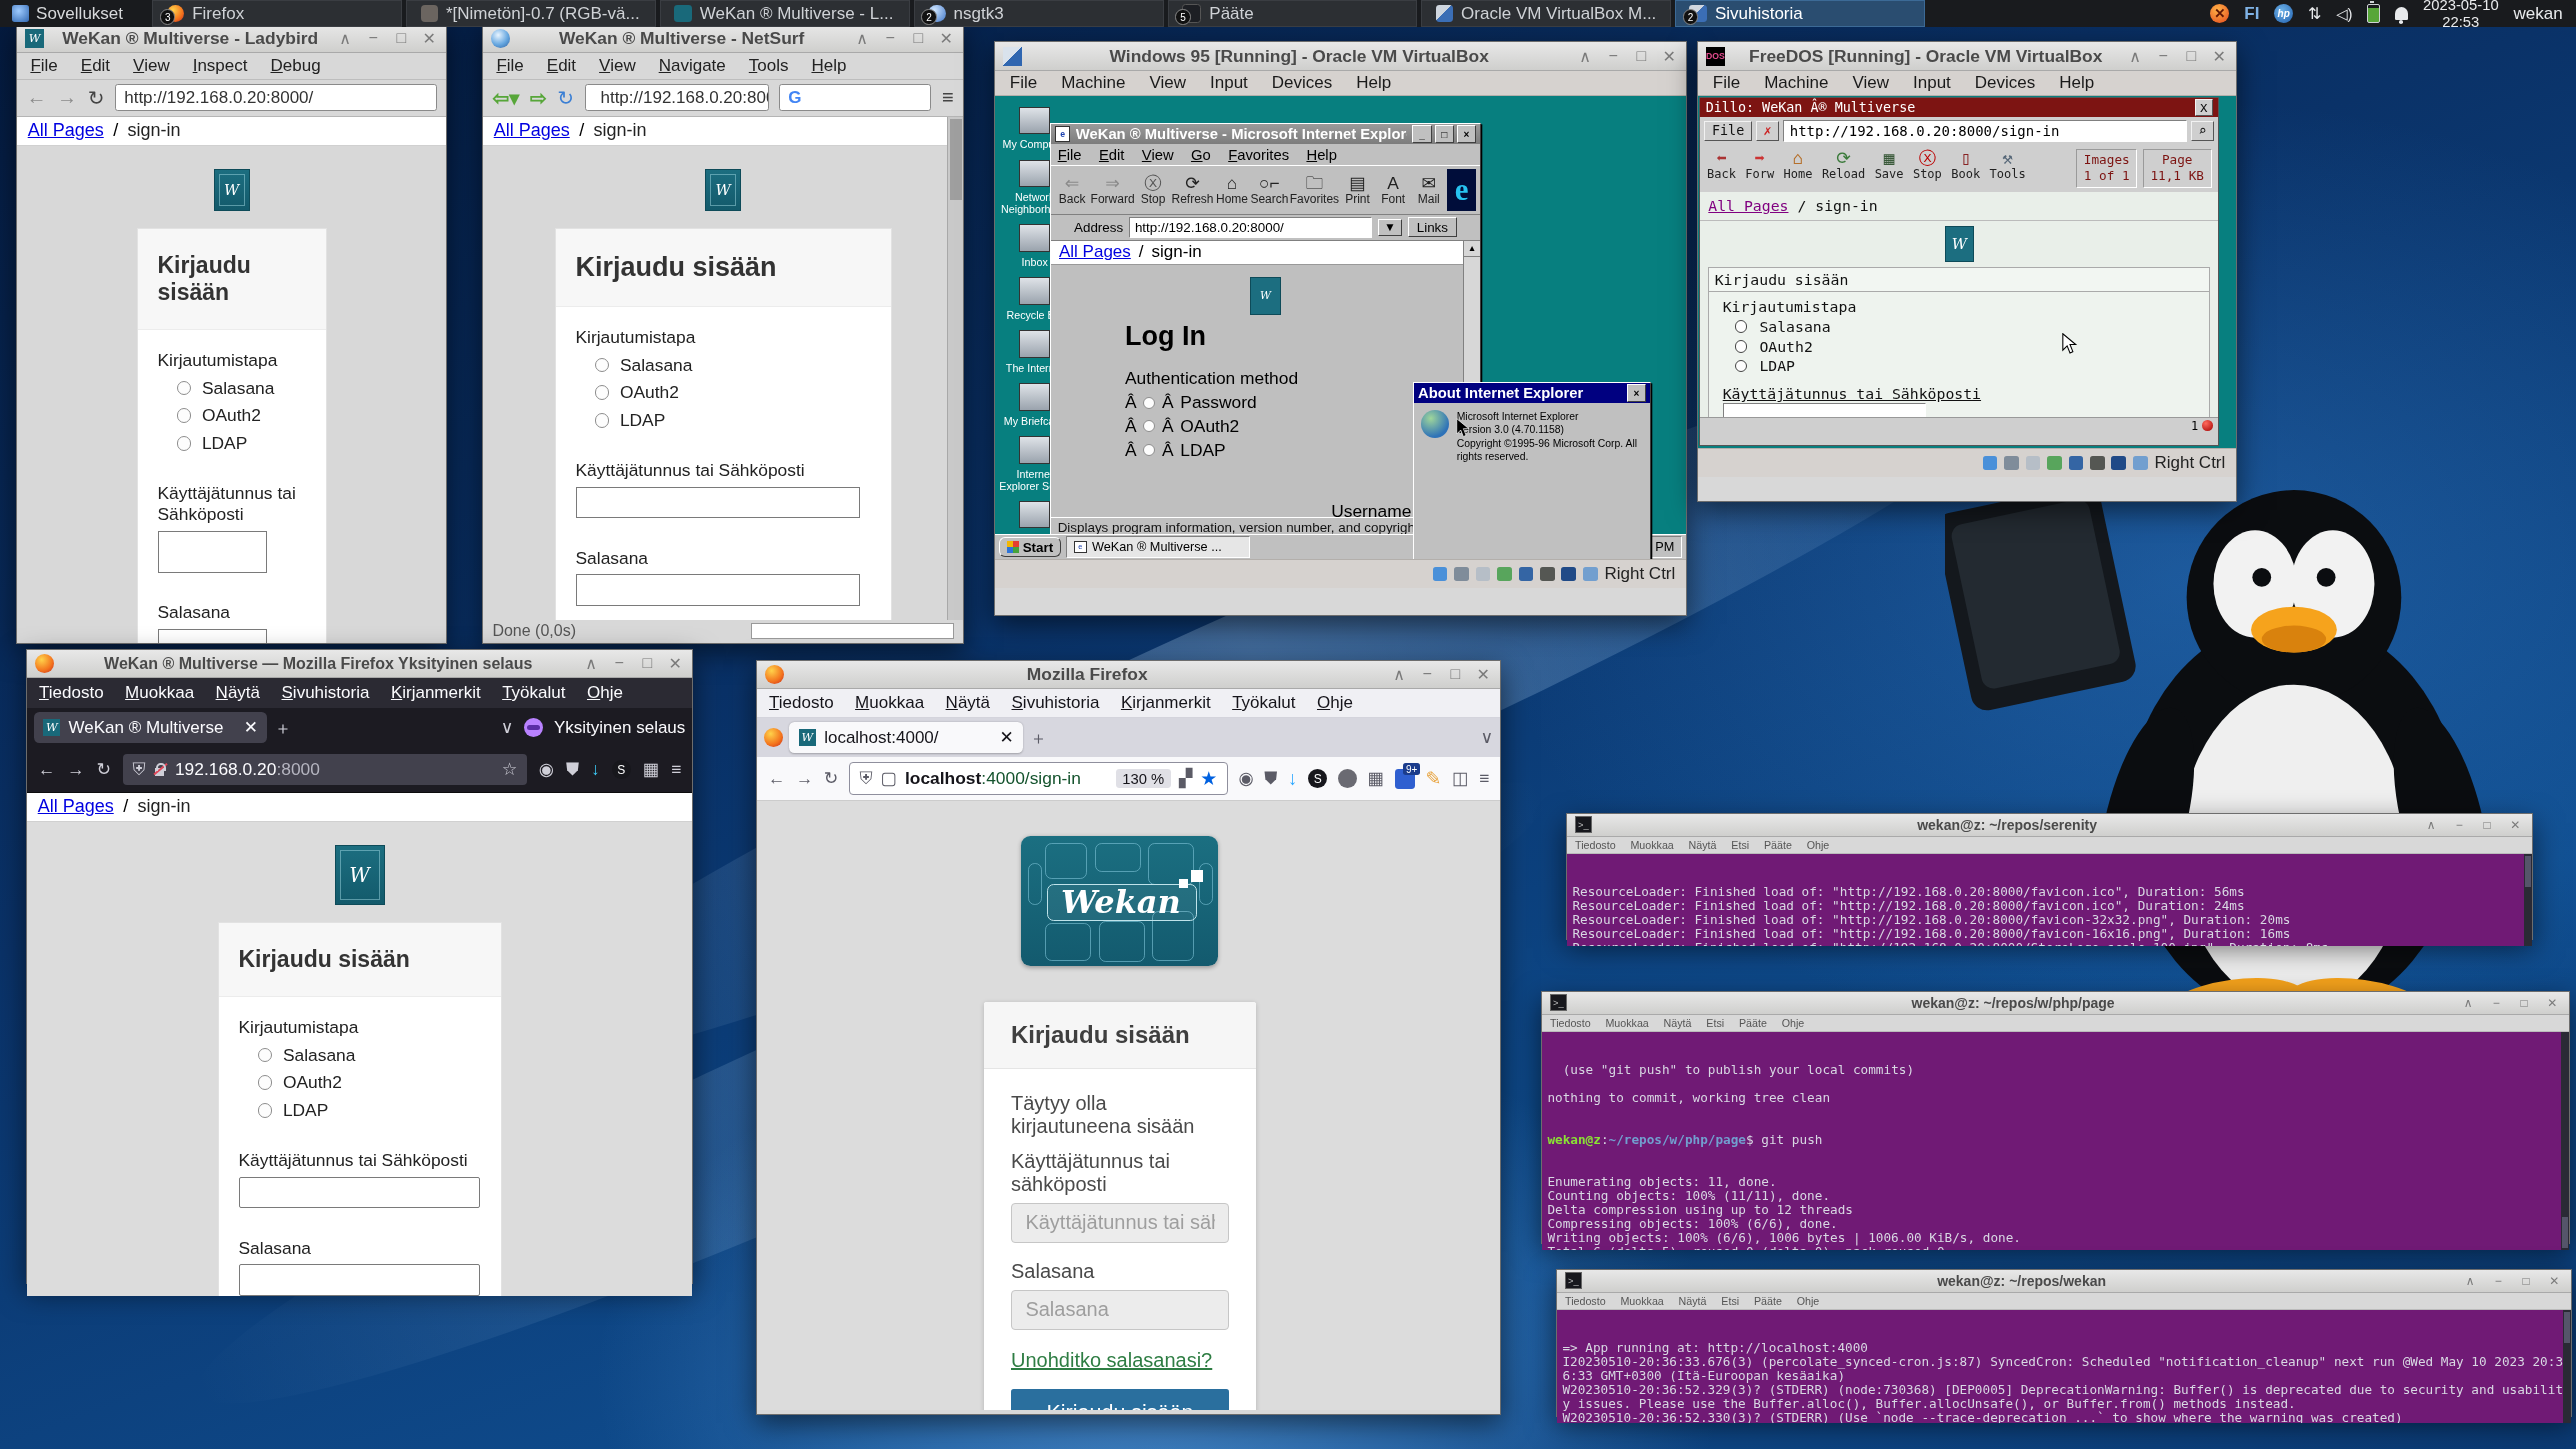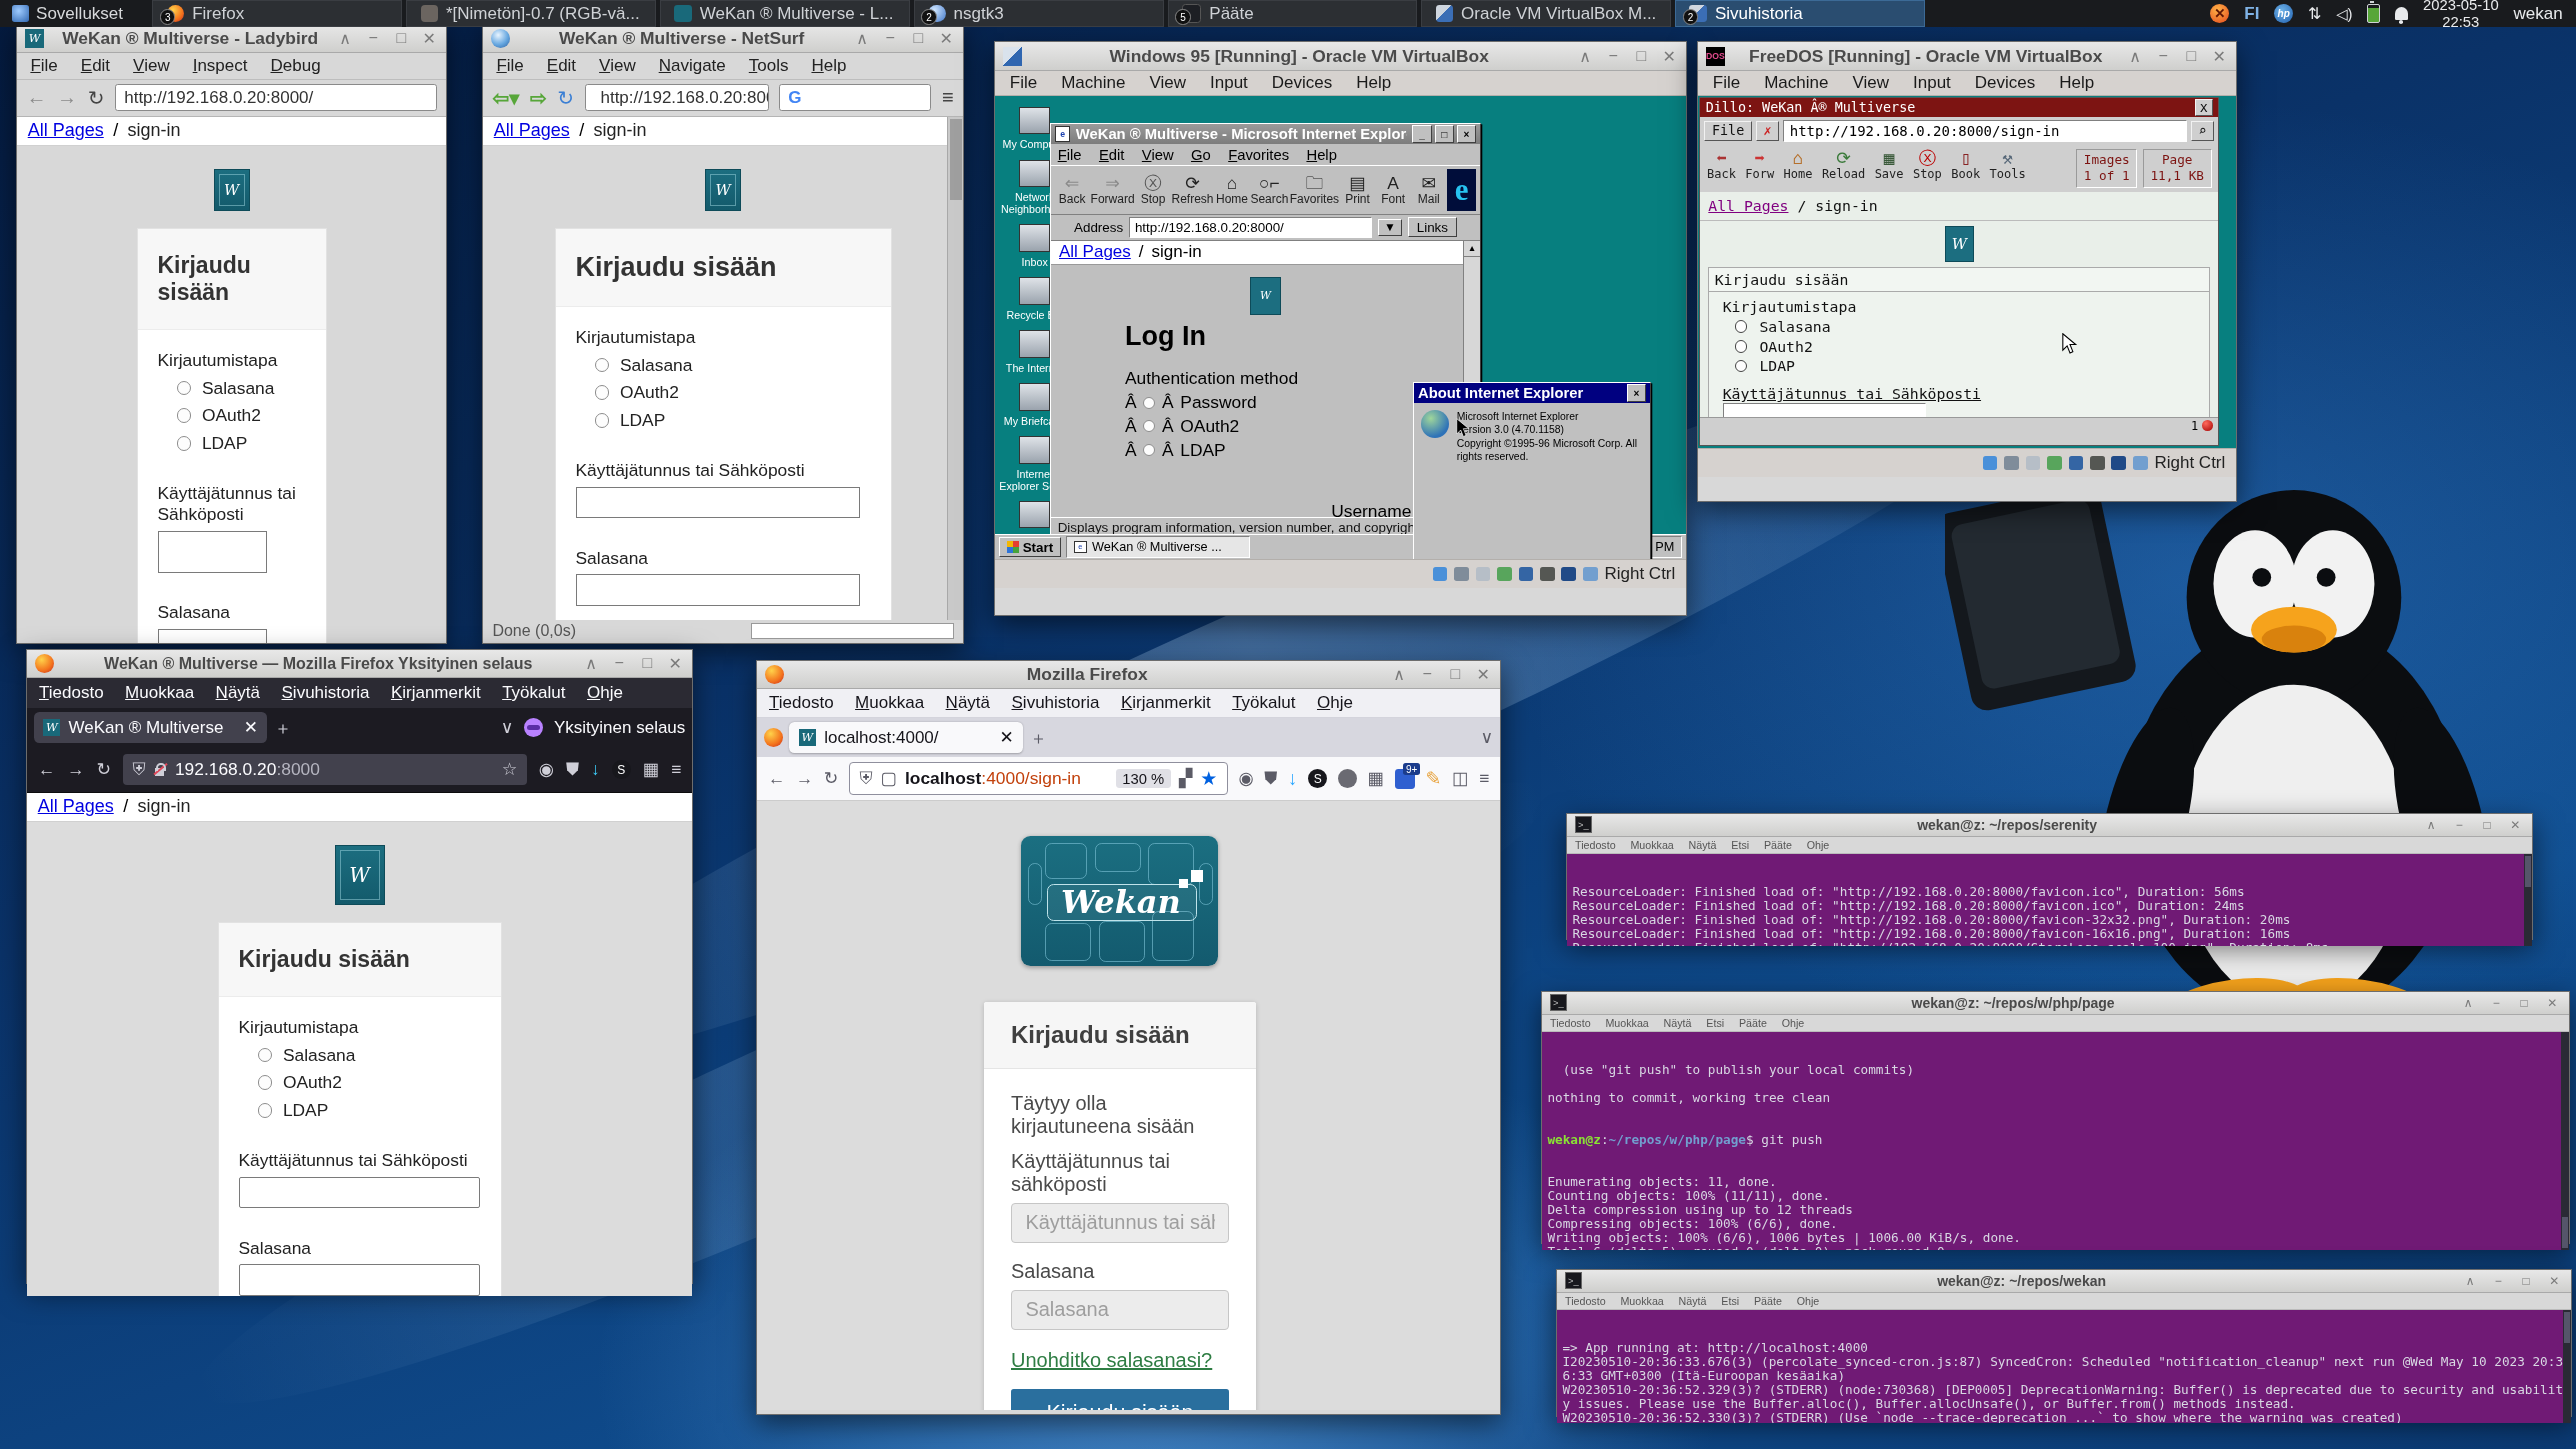--- a/index.html
+++ b/index.html
@@ -530,21 +530,21 @@
             <div>Version 3.0 (4.70.1158)</div>
             <div>Copyright ©1995-96 Microsoft Corp. All rights reserved.</div>
           </div>
         </div>
       </div>
       <svg class="arrowcursor" style="left:461px;top:322px;" width="14.8" height="20" viewBox="0 0 22 30">
           <path d="M1 1 L1 24 L7 18 L11 28 L15 26 L11 16 L19 16 Z" fill="#000" stroke="#fff" stroke-width="1"></path>
         </svg>
 
       <div style="position:absolute;left:0;right:0;bottom:0;height:24px;background:#c0c0c0;border-top:1.3px solid #fff;display:flex;align-items:center;gap:5.4px;padding:0 4px;">
-        <span class="raised" style="display:flex;align-items:center;gap:4px;padding:1.3px 6.7px;font-weight:bold;font-size:13.4px;">
+        <span class="raised" style="display:flex;align-items:center;gap:4px;padding:1.3px 6.7px;font-weight:bold;font-size:13.4px;border-radius:6px;">
           <span style="width:12px;height:12px;background:conic-gradient(#e53e30 0 25%,#46a33c 0 50%,#2e74d8 0 75%,#f2b705 0);display:inline-block;"></span>
           <span>Start</span>
         </span>
         <span class="sunken" style="background:#e6e6e6;display:flex;align-items:center;gap:5.4px;padding:1.3px 6.7px;font-size:12.7px;min-width:168px;height:17.4px;">
           <span style="width:10.7px;height:10.7px;background:#fff;border:0.7px solid #333;color:#1a3fae;font-size:7.4px;display:flex;align-items:center;justify-content:center;">e</span>
           <span>WeKan ® Multiverse ...</span>
         </span>
         <span class="sunken" style="background:#c0c0c0;margin-left:auto;display:flex;align-items:center;gap:6.7px;padding:1.3px 6.7px;font-size:12.7px;height:17.4px;">
           <span>◁)</span>
           <span>10:53 PM</span>
@@ -779,21 +779,21 @@
       <span class="ficolight">＋</span>
       <span class="ficolight" style="margin-left:auto;">∨</span>
     </div>
     <div class="fflight-nav">
       <span class="ficolight">←</span>
       <span class="ficolight">→</span>
       <span class="ficolight">↻</span>
       <span class="fflight-url">
         <span class="ficolight">⛨</span>
         <span class="ficolight">▢</span>
-        <span style="flex:1;"><b>localhost</b><span style="color:#c2410c;">:4000/sign-in</span></span>
+        <span style="flex:1;"><b>localhost</b><span style="color:#14532d;">:4000/sign-in</span></span>
         <span class="zoombadge">130 %</span>
         <span class="ficolight">▞</span>
         <span style="color:#0061e0;font-size:19px;">★</span>
       </span>
       <span class="ficolight">◉</span>
       <span class="ficolight">⛊</span>
       <span style="color:#2ca8ff;font-size:19px;">↓</span>
       <span style="width:19px;height:19px;border-radius:50%;background:#17171c;color:#fff;display:flex;align-items:center;justify-content:center;font-size:12px;">S</span>
       <span style="width:19px;height:19px;border-radius:50%;background:#6a6a72;"></span>
       <span class="ficolight">▦</span>

